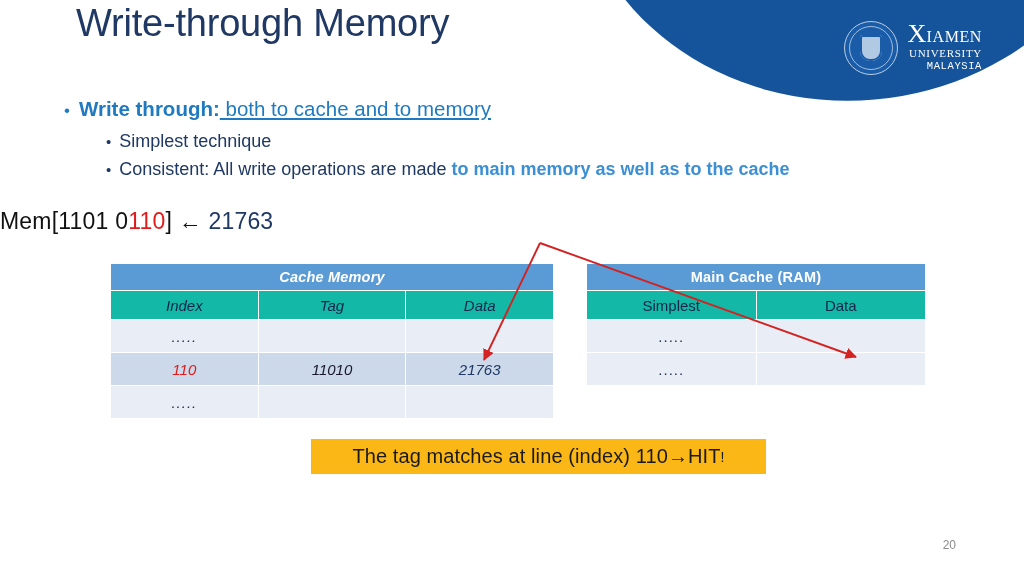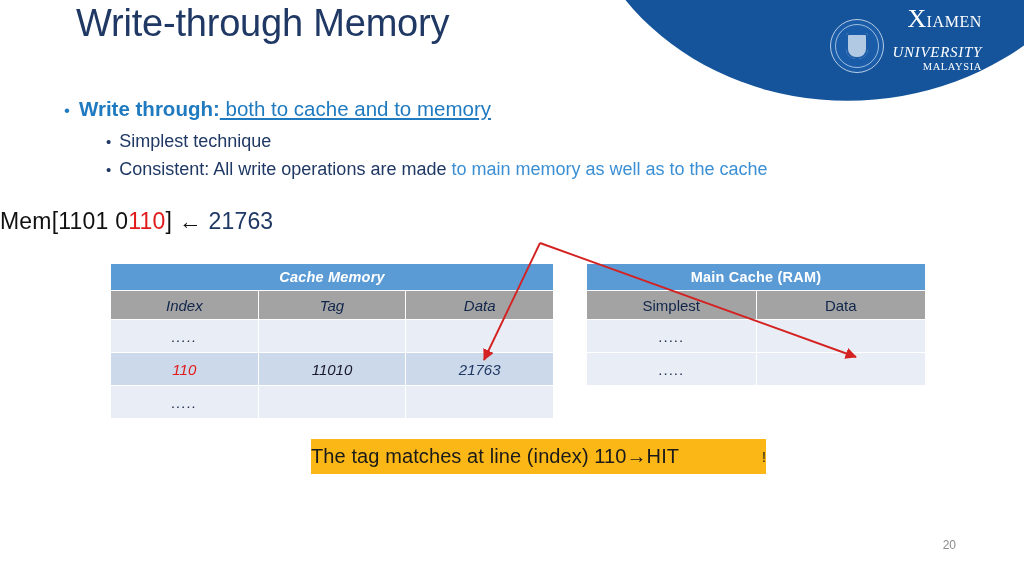--- a/index.html
+++ b/index.html
@@ -25,24 +25,24 @@
     right: -120px;
     width: 560px;
     height: 250px;
     background: #15549a;
     border-radius: 0 0 50% 50% / 0 0 100% 100%;
     transform: rotate(-5deg);
     overflow: hidden;
   }
   #logo-block {
     position: absolute;
-    top: 6px;
+    top: 21px;
     right: 42px;
     display: flex;
-    align-items: flex-end;
+    align-items: flex-start;
     gap: 9px;
     z-index: 5;
   }
   #logo-seal {
     width: 52px;
     height: 52px;
     border-radius: 50%;
     border: 1.5px solid #b9cde6;
     background: #1a5ca8;
     position: relative;
@@ -71,31 +71,30 @@
     text-align: right;
   }
   #logo-name {
     font-size: 20px;
     letter-spacing: .3px;
     font-family: "Liberation Serif", serif;
   }
   #logo-name .cap { font-size: 26px; }
   #logo-name .sm { font-size: 16px; letter-spacing: .6px;}
   #logo-sub1 {
-    font-size: 15px;
+    font-size: 11px;
     letter-spacing: .7px;
-    margin-top: 13px;
+    margin-top: 1px;
     font-family: "Liberation Serif", serif;
-    font-style: italic;
   }
   #logo-sub2 {
     font-size: 10.5px;
     letter-spacing: .6px;
     margin-top: 2px;
-    font-family: Liberation Serif, serif;
+    font-family: Liberation Mono, monospace;
   }
 
   
   #slide-title {
     position: absolute;
     left: 76px;
     top: 2px;
     font-size: 38px;
     color: #1f3864;
     font-weight: 400;
@@ -128,21 +127,21 @@
   }
   .bullet-l2 {
     font-size: 18px;
     color: #1f3864;
     display: flex;
     align-items: baseline;
     gap: 8px;
     line-height: 1.55;
   }
   .bullet-l2 .dot { font-size: 15px; }
-  .accent-blue { color: #3b8fd4; }
+  .accent-blue { color: #3b8fd4; font-weight: bold; }
 
   
   #mem-expr {
     position: absolute;
     top: 208px;
     left: 0;
     width: 968px;
     text-align: left;
     font-size: 23px;
     color: #111111;
@@ -165,21 +164,21 @@
   .tbl th.title-cell {
     background: #5b9bd5;
     color: #ffffff;
     font-weight: bold;
     font-size: 14.5px;
     height: 24px;
     letter-spacing: .2px;
     border: 1px solid #ffffff;
   }
   .tbl th.col-head {
-    background: #a3a3a3;
+    background: #14b8a6;
     color: #10254a;
     font-weight: normal;
     font-size: 15px;
     height: 26px;
     border: 1px solid #ffffff;
   }
   .tbl td {
     height: 30px;
     text-align: center;
     border: 1px solid #ffffff;
@@ -205,21 +204,21 @@
     position: absolute;
     left: 311px;
     top: 439px;
     width: 455px;
     height: 35px;
     background: #fbb716;
     color: #1a1a1a;
     font-size: 20px;
     display: flex;
     align-items: center;
-    justify-content: space-between;
+    justify-content: center;
     letter-spacing: .1px;
   }
   #hit-banner .excl { font-size: 14px; }
 
   
   #page-number {
     position: absolute;
     right: 68px;
     bottom: 22px;
     font-size: 12px;

